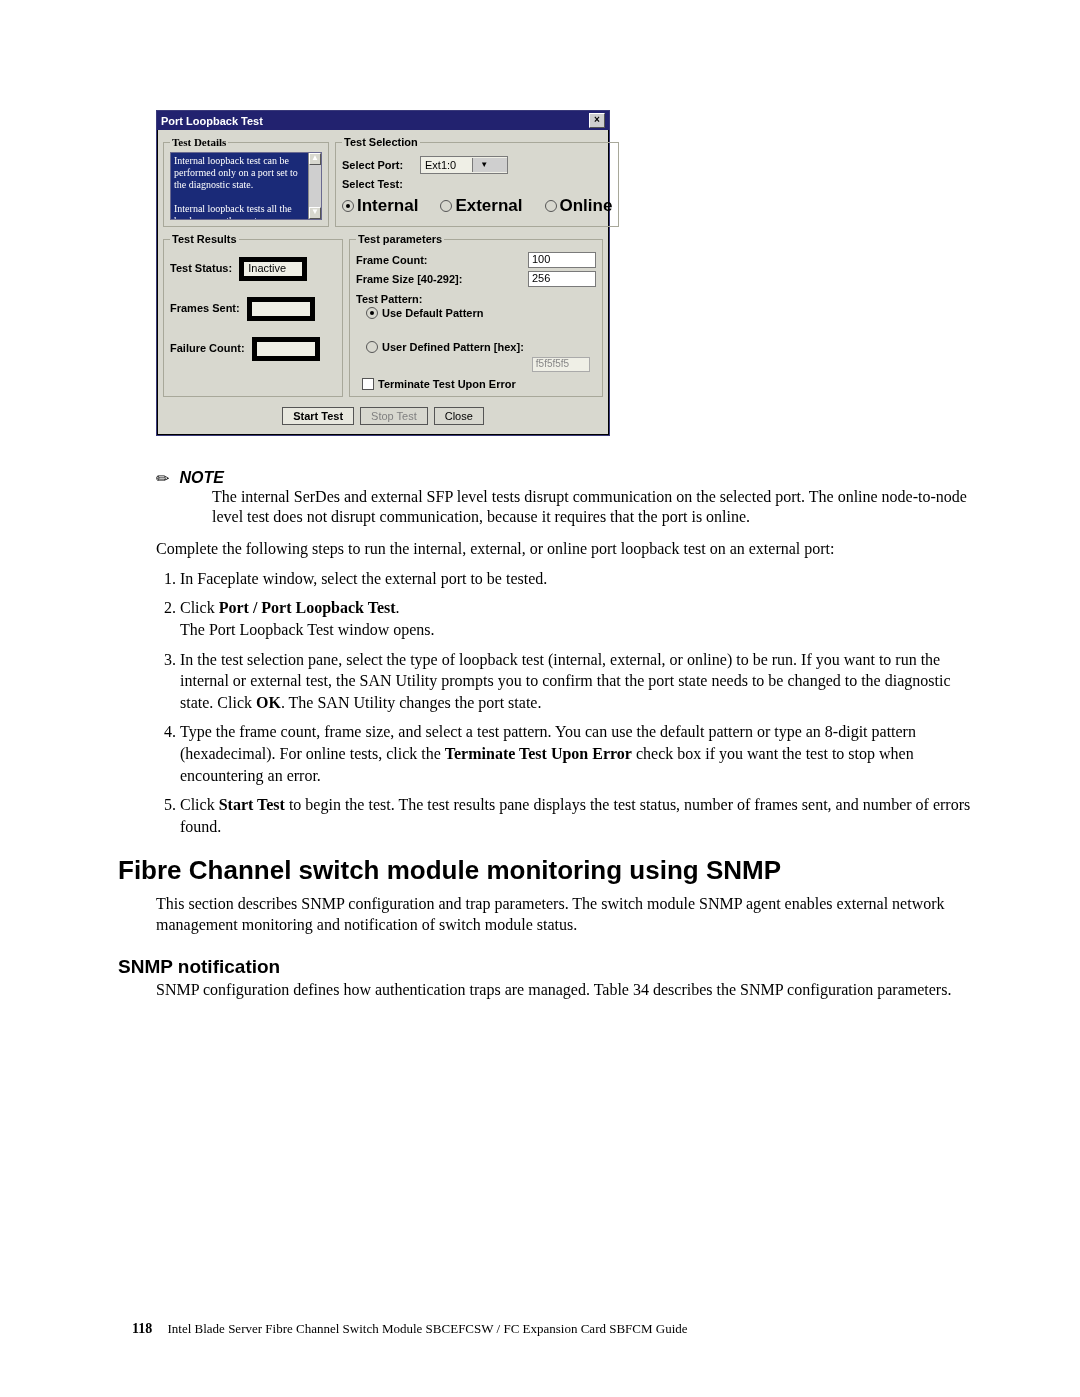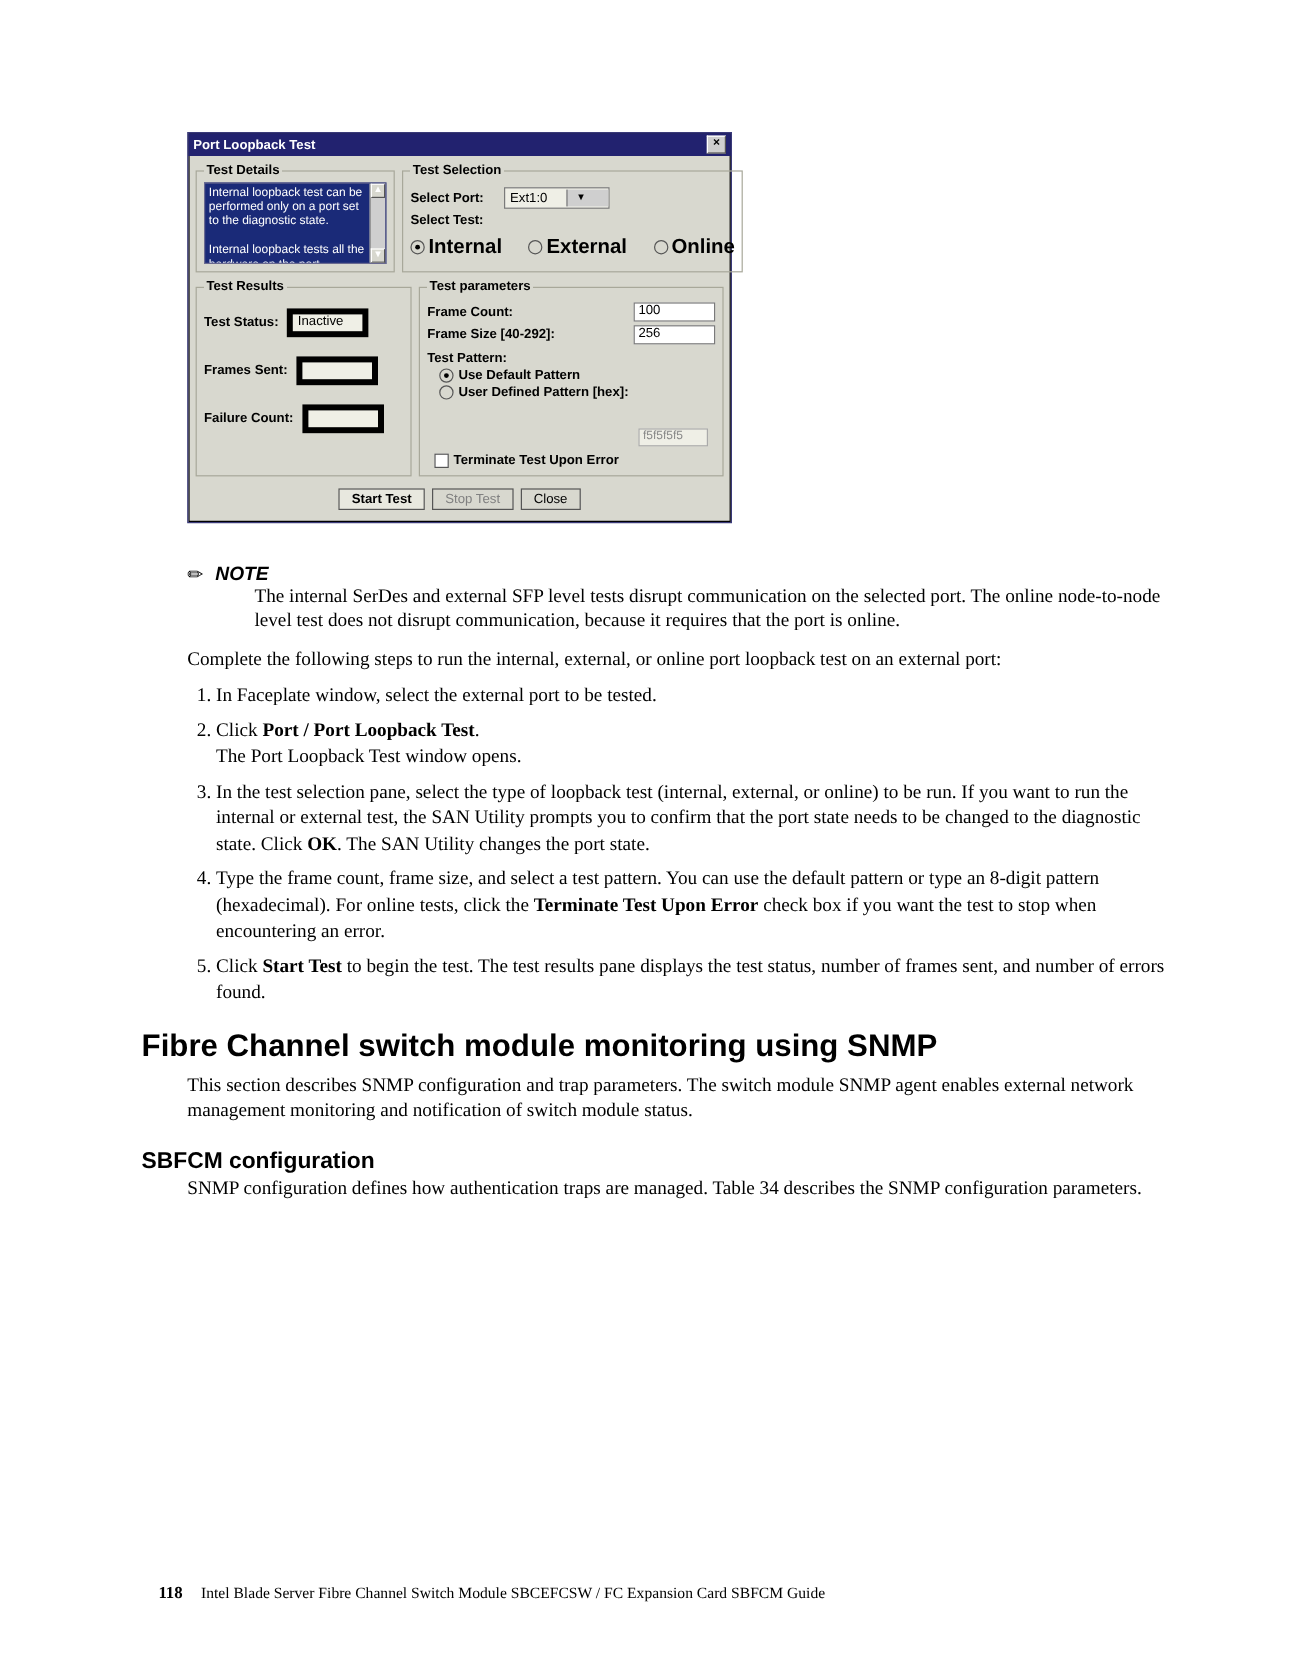--- a/index.html
+++ b/index.html
@@ -68,20 +68,21 @@
     padding: 4px 6px 6px 6px;
   }
   fieldset.group > legend {
     font-size: 11px;
     font-weight: bold;
     padding: 0 2px;
     color: #000;
   }
   .details-box {
     width: 166px;
+    font-family: Liberation Serif, serif;
   }
   .selection-box {
     flex: 1;
   }
 
   
   .details-text {
     position: relative;
     width: 152px;
     height: 68px;
@@ -142,21 +143,21 @@
     margin-left:4px;
   }
 
   .param-line { display:flex; align-items:center; justify-content:space-between; margin:3px 0; font-size:11px; }
   .param-line .plbl { font-weight:bold; }
   .param-line .pin {
     width:60px; height:14px; border:1px solid #7a7a7a; background:#fff;
     font-size:11px; padding:0 3px;
   }
   .subhead { font-weight:bold; font-size:11px; margin-top:6px; }
-  .subradio { margin:2px 0 2px 10px; display:flex; gap:4px; font-size:11px; }
+  .subradio { margin:2px 0 2px 10px; display:flex; align-items:center; gap:4px; font-size:11px; }
   .subradio .txtin {
     width:50px; height:13px; border:1px solid #aaa; background:#efefe6;
     font-size:10px; padding:0 3px; color:#888;
     margin-left:4px;
     margin-top:36px;
   }
   .chkline { margin:6px 0 0 6px; display:flex; align-items:center; gap:4px; font-size:11px; }
   .chk { width:10px; height:10px; border:1px solid #555; background:#fff; display:inline-block; }
 
   .dlg-buttons {
@@ -363,21 +364,21 @@
       <span>Type the frame count, frame size, and select a test pattern. You can use the default pattern or type an 8-digit pattern (hexadecimal). For online tests, click the </span><b>Terminate Test Upon Error</b><span> check box if you want the test to stop when encountering an error.</span>
     </li>
     <li>
       <span>Click </span><b>Start Test</b><span> to begin the test. The test results pane displays the test status, number of frames sent, and number of errors found.</span>
     </li>
   </ol>
 
   <h1 class="section">Fibre Channel switch module monitoring using SNMP</h1>
   <div class="sect-para">This section describes SNMP configuration and trap parameters. The switch module SNMP agent enables external network management monitoring and notification of switch module status.</div>
 
-  <h2 class="subsection">SBFCM configuration</h2>
+  <h2 class="subsection">SNMP notification</h2>
   <div class="sect-para">SNMP configuration defines how authentication traps are managed. Table 34 describes the SNMP configuration parameters.</div>
 
   <div class="footer">
     <span class="pn">118</span>
     <span>Intel Blade Server Fibre Channel Switch Module SBCEFCSW / FC Expansion Card SBFCM Guide</span>
   </div>
 
 </div>
 
 </body></html>

